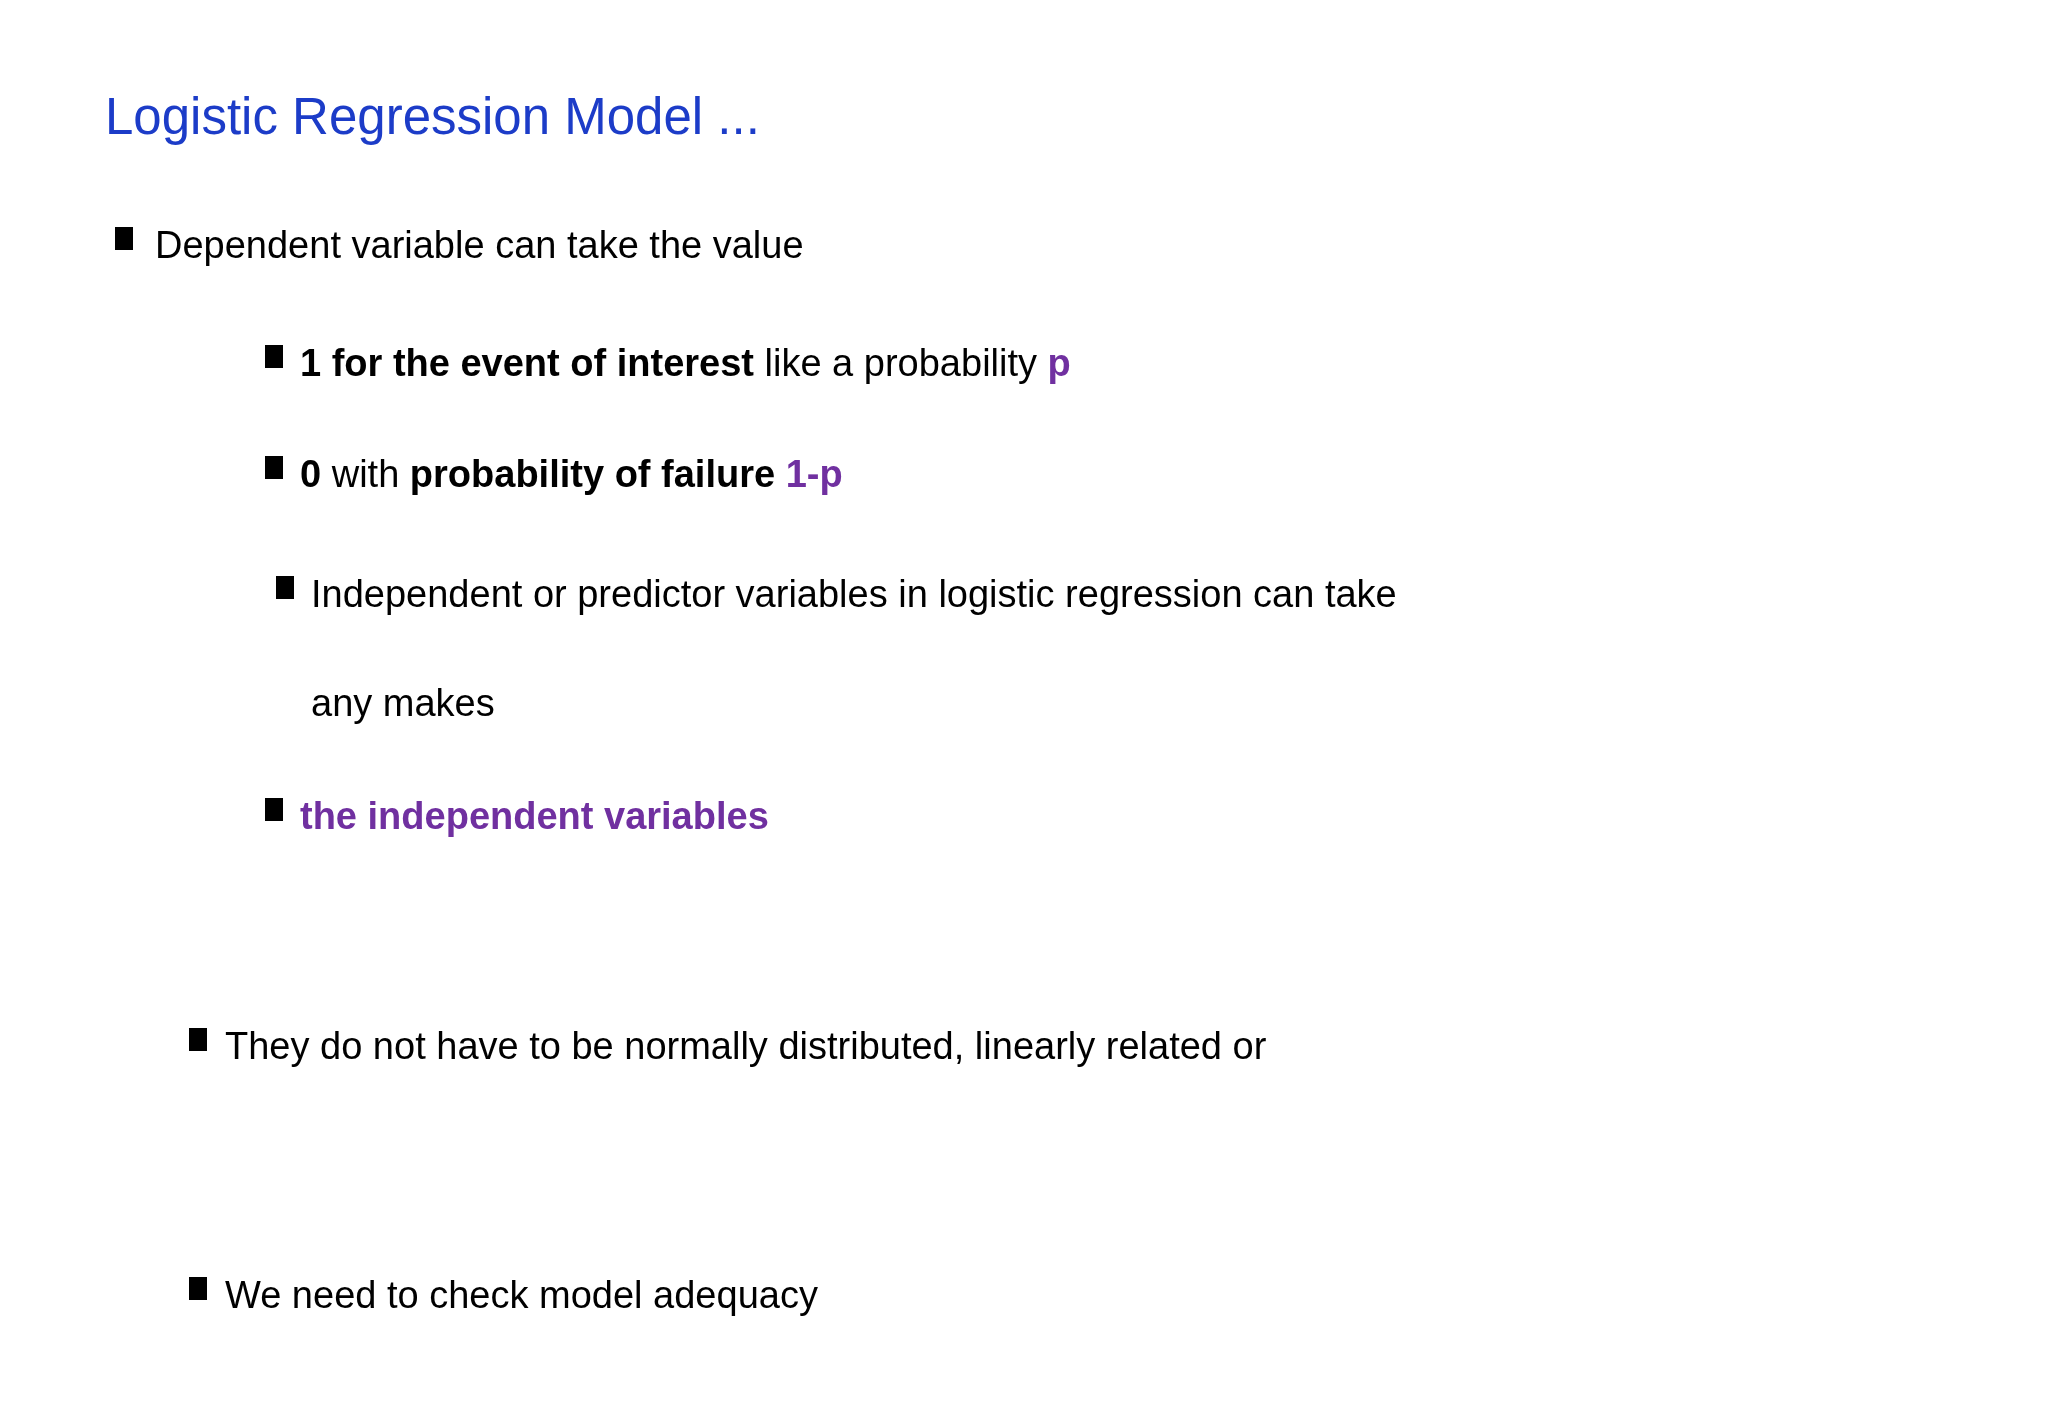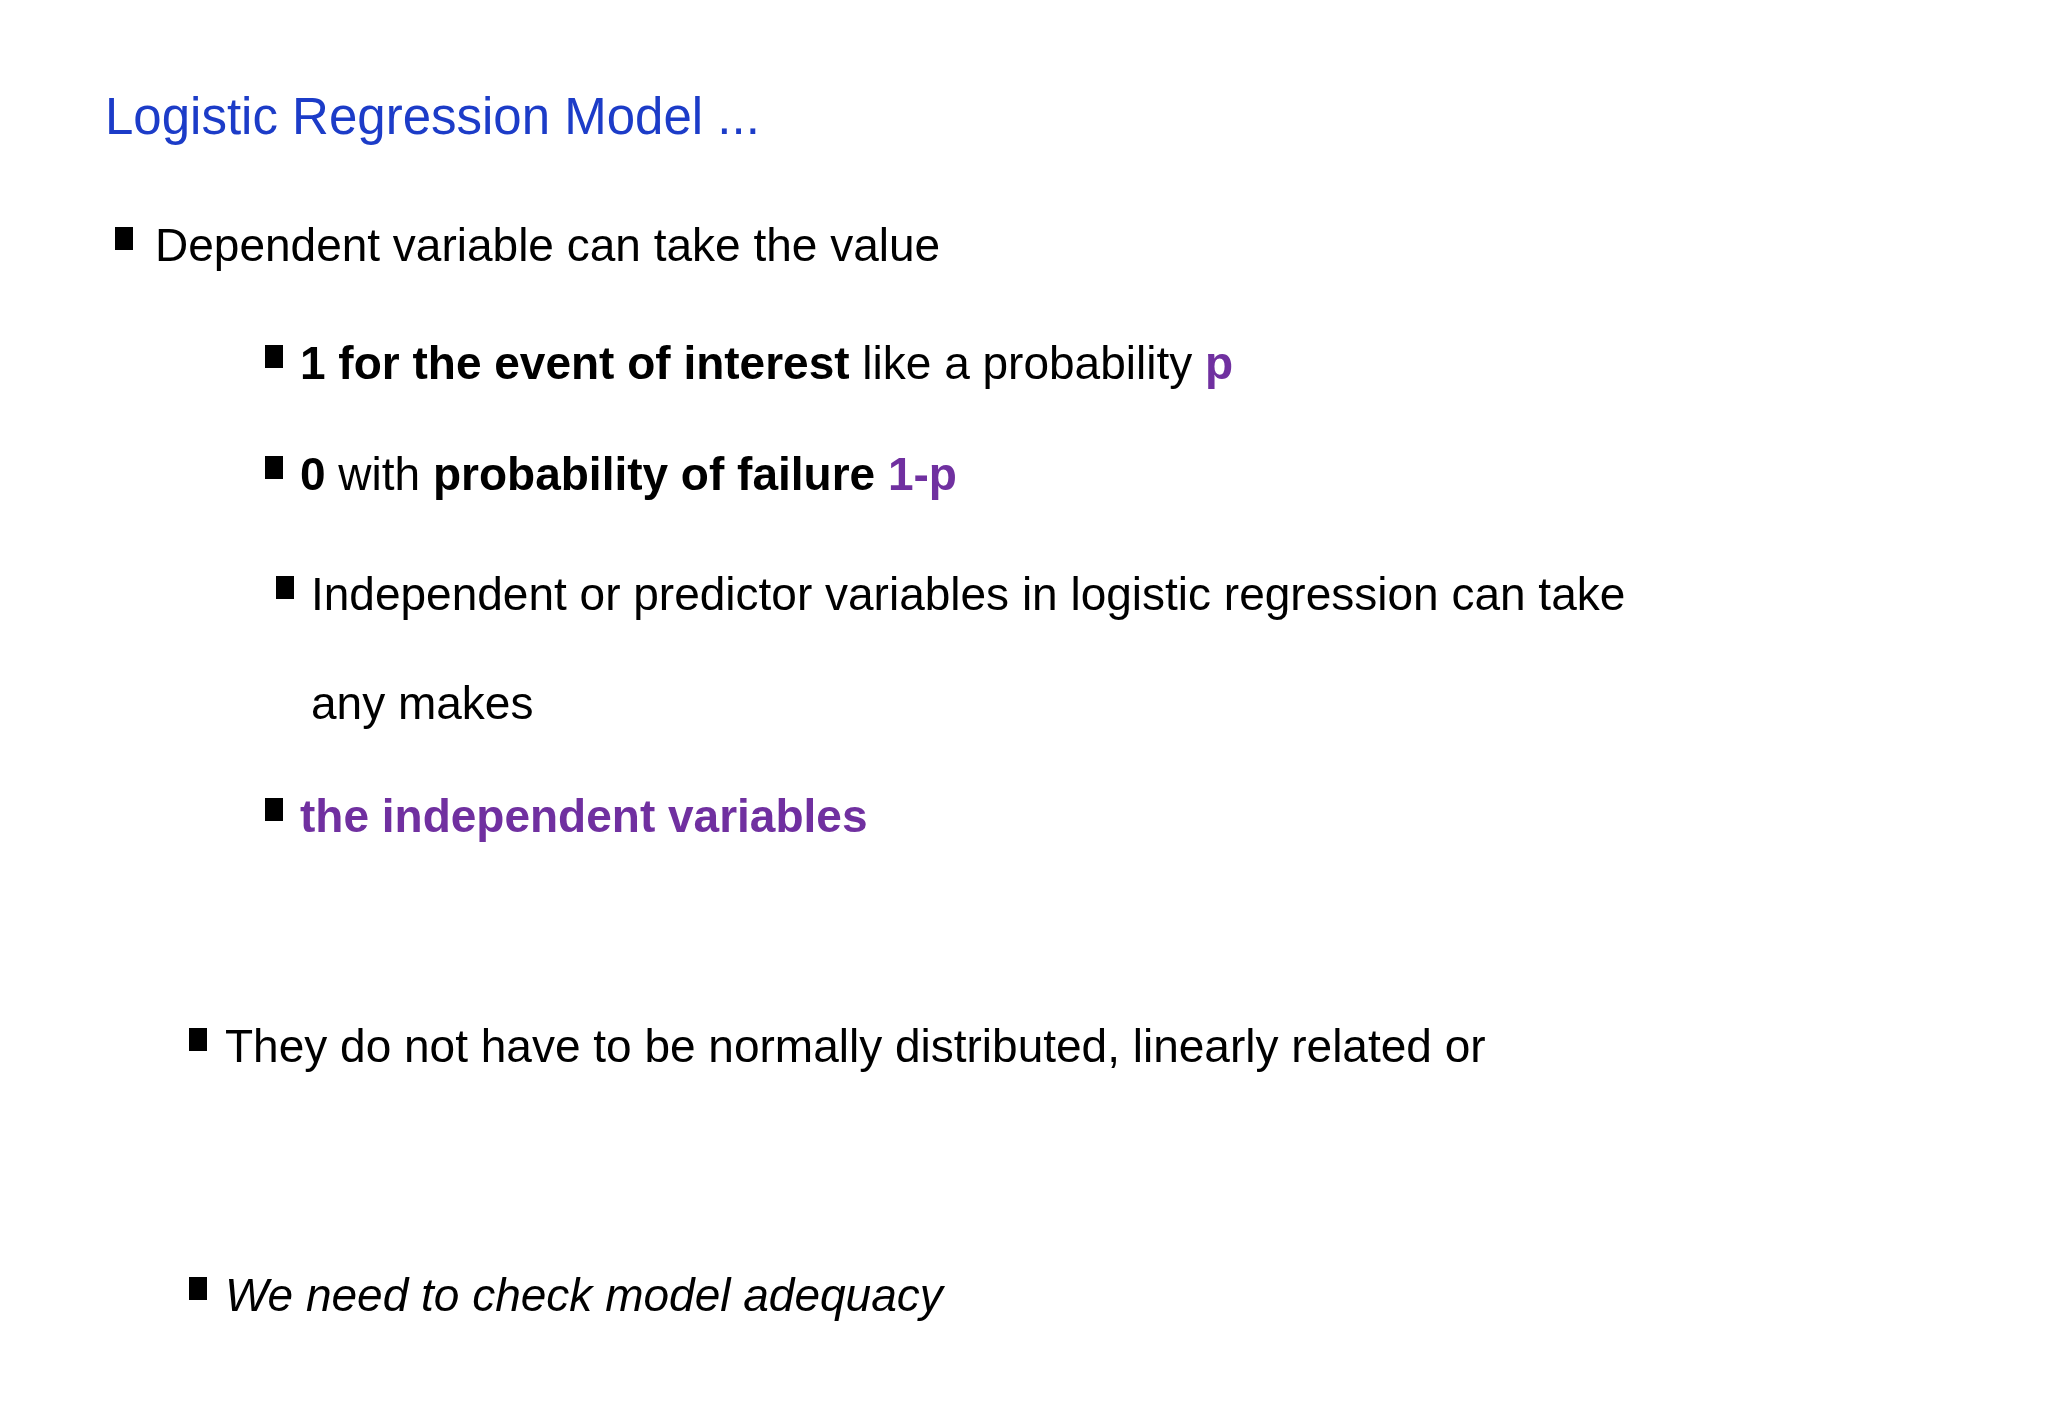--- a/index.html
+++ b/index.html
@@ -16,21 +16,21 @@
     position: absolute;
     left: 105px;
     top: 63px;
     font-size: 51px;
     line-height: 108px;
     color: #1C3CC8;
     white-space: nowrap;
   }
   .item {
     position: absolute;
-    font-size: 46px;
+    font-size: 38px;
   }
   .line {
     height: 109px;
     line-height: 109px;
     white-space: nowrap;
   }
   .bullet {
     position: absolute;
     width: 18px;
     height: 23px;
@@ -44,21 +44,21 @@
   .bold    { font-weight: 700; color: #000000; }
   .bold-purple { font-weight: 700; color: #7030A0; }
 
   
   .item-1 { left: 155px; top: 191px; }
   .item-2 { left: 300px; top: 309px; }
   .item-3 { left: 300px; top: 420px; }
   .item-4 { left: 300px; top: 540px; margin-left: 11px; }
   .item-5 { left: 300px; top: 762px; }
   .item-6 { left: 225px; top: 992px; }
-  .item-7 { left: 225px; top: 1241px; font-style: italic; }
+  .item-7 { left: 225px; top: 1241px; }
 </style>
 </head>
 <body>
 
 <div class="slide">
 
   <div class="title">Logistic Regression Model ...</div>
 
   <div class="item item-1">
     <span class="bullet lv1"></span>

